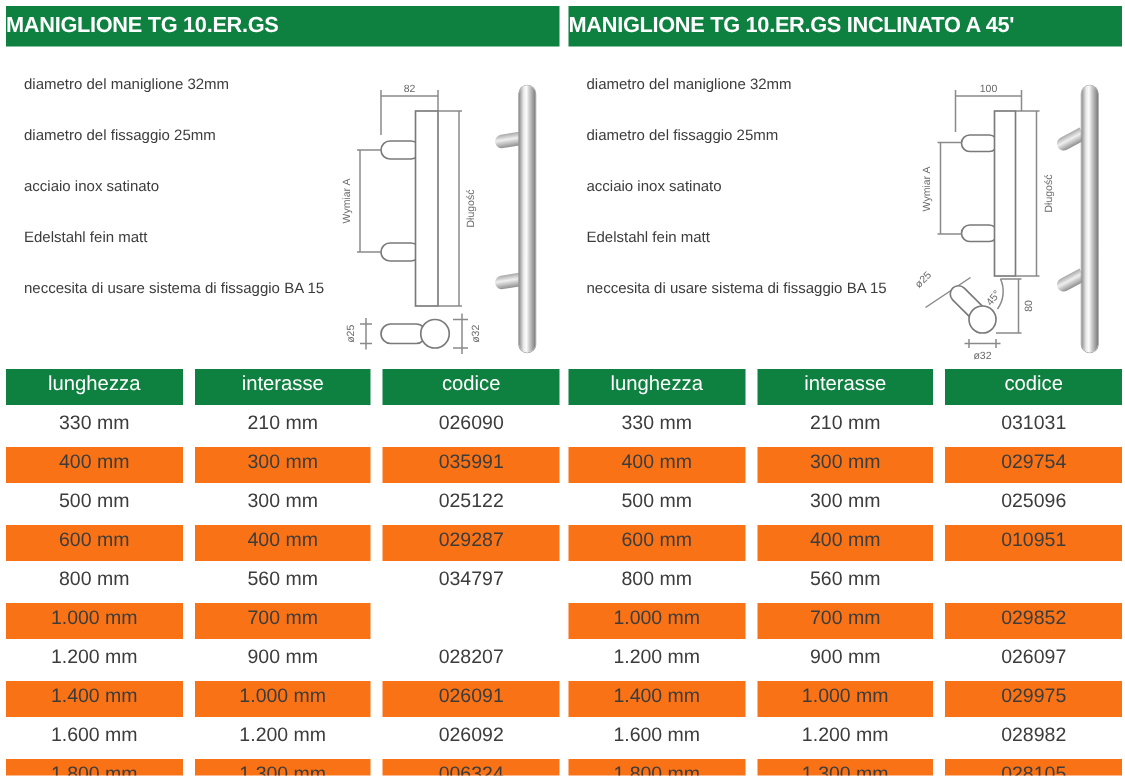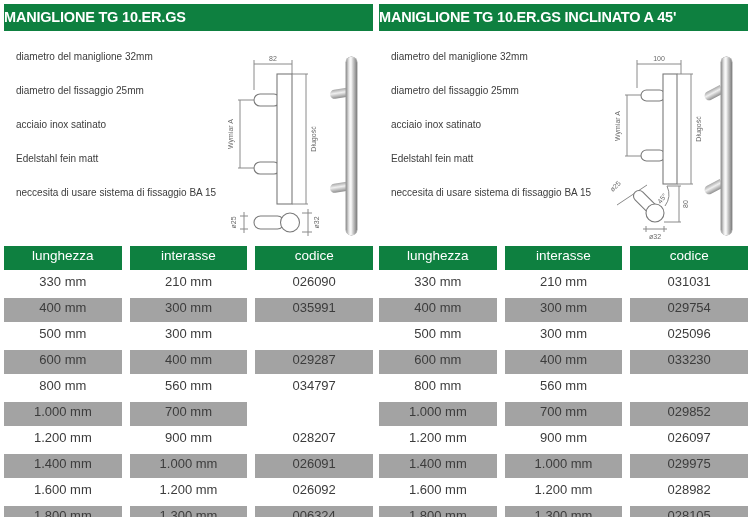--- a/index.html
+++ b/index.html
@@ -39,21 +39,21 @@
   }
   .p0 .post { transform:rotate(-9deg); left:6px; }
   .p1 .post { transform:rotate(-28deg); left:5px; }
   .post.top { top:32px; }
   .post.bottom { top:126px; }
 
   .size-table { position:absolute; top:246px; left:0; width:100%; }
   .t-row { display:grid; grid-template-columns:1fr 1fr 1fr; column-gap:8px; height:24px; margin-bottom:2px; }
   .t-cell { text-align:center; font-size:13px; line-height:19.6px; color:#3c3c3c; overflow:hidden; }
   .t-head .t-cell { background:var(--green); color:#ffffff; font-size:13.5px; }
-  .t-row.alt .t-cell { background:#a3a3a3; }
+  .t-row.alt .t-cell { background:#f97316; }
 </style>
 </head>
 <body>
 
 <div class="page">
 
   <section class="panel p0">
     <header class="title-bar">
       <span>MANIGLIONE TG 10.ER.GS</span>
     </header>
@@ -123,20 +123,21 @@
             <div class="t-cell">026090</div>
           </div>
           <div class="t-row alt">
             <div class="t-cell">400 mm</div>
             <div class="t-cell">300 mm</div>
             <div class="t-cell">035991</div>
           </div>
           <div class="t-row">
             <div class="t-cell">500 mm</div>
             <div class="t-cell">300 mm</div>
+            <div class="t-cell">025122</div>
           </div>
           <div class="t-row alt">
             <div class="t-cell">600 mm</div>
             <div class="t-cell">400 mm</div>
             <div class="t-cell">029287</div>
           </div>
           <div class="t-row">
             <div class="t-cell">800 mm</div>
             <div class="t-cell">560 mm</div>
             <div class="t-cell">034797</div>
@@ -252,21 +253,21 @@
             <div class="t-cell">029754</div>
           </div>
           <div class="t-row">
             <div class="t-cell">500 mm</div>
             <div class="t-cell">300 mm</div>
             <div class="t-cell">025096</div>
           </div>
           <div class="t-row alt">
             <div class="t-cell">600 mm</div>
             <div class="t-cell">400 mm</div>
-            <div class="t-cell">033230</div>
+            <div class="t-cell">010951</div>
           </div>
           <div class="t-row">
             <div class="t-cell">800 mm</div>
             <div class="t-cell">560 mm</div>
           </div>
           <div class="t-row alt">
             <div class="t-cell">1.000 mm</div>
             <div class="t-cell">700 mm</div>
             <div class="t-cell">029852</div>
           </div>

